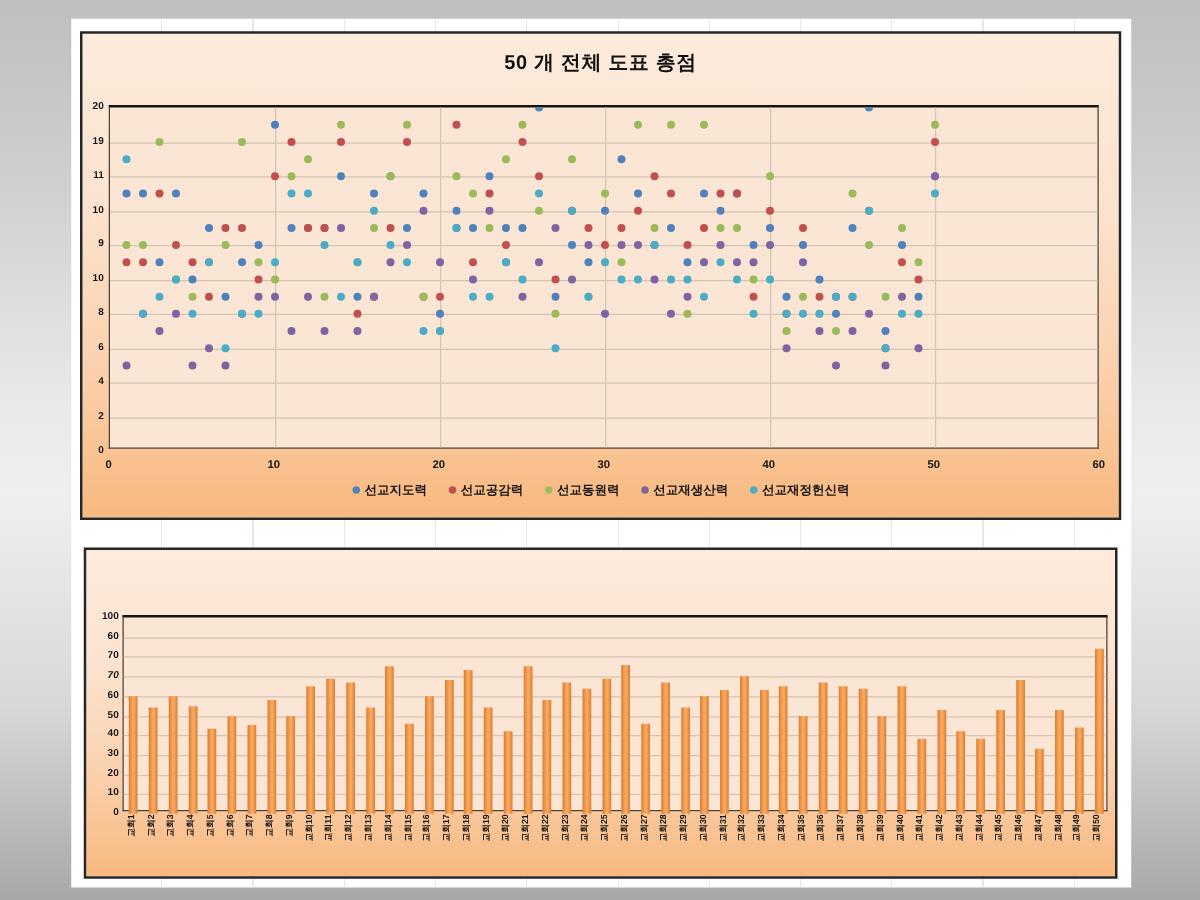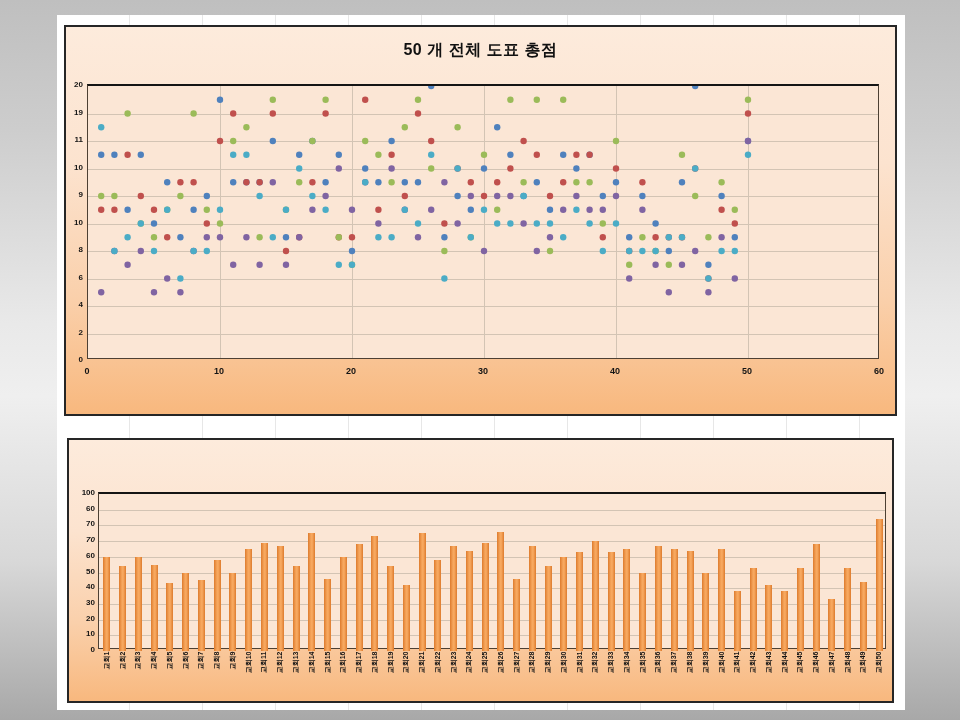--- a/index.html
+++ b/index.html
@@ -348,20 +348,42 @@
     </div>
   <div id="scatter-xlabels">
       <div class="xlab" style="left: 0px;">0</div>
       <div class="xlab" style="left: 132px;">10</div>
       <div class="xlab" style="left: 264px;">20</div>
       <div class="xlab" style="left: 396px;">30</div>
       <div class="xlab" style="left: 528px;">40</div>
       <div class="xlab" style="left: 660px;">50</div>
       <div class="xlab" style="left: 792px;">60</div>
     </div>
+  <div id="legend">
+      <div class="legend-item">
+        <div class="legend-dot" style="background: rgb(79, 129, 189);"></div>
+        <div class="legend-label">선교지도력</div>
+      </div>
+      <div class="legend-item">
+        <div class="legend-dot" style="background: rgb(192, 80, 77);"></div>
+        <div class="legend-label">선교공감력</div>
+      </div>
+      <div class="legend-item">
+        <div class="legend-dot" style="background: rgb(155, 187, 89);"></div>
+        <div class="legend-label">선교동원력</div>
+      </div>
+      <div class="legend-item">
+        <div class="legend-dot" style="background: rgb(128, 100, 162);"></div>
+        <div class="legend-label">선교재생산력</div>
+      </div>
+      <div class="legend-item">
+        <div class="legend-dot" style="background: rgb(75, 172, 198);"></div>
+        <div class="legend-label">선교재정헌신력</div>
+      </div>
+    </div>
 </div>
 
 <div class="chart" id="chart2">
   <div id="bar-ylabels">
       <div class="ylab" style="top: 153px; position: absolute;">0</div>
       <div class="ylab" style="top: 137.3px; position: absolute;">10</div>
       <div class="ylab" style="top: 121.6px; position: absolute;">20</div>
       <div class="ylab" style="top: 105.9px; position: absolute;">30</div>
       <div class="ylab" style="top: 90.2px; position: absolute;">40</div>
       <div class="ylab" style="top: 74.5px; position: absolute;">50</div>

